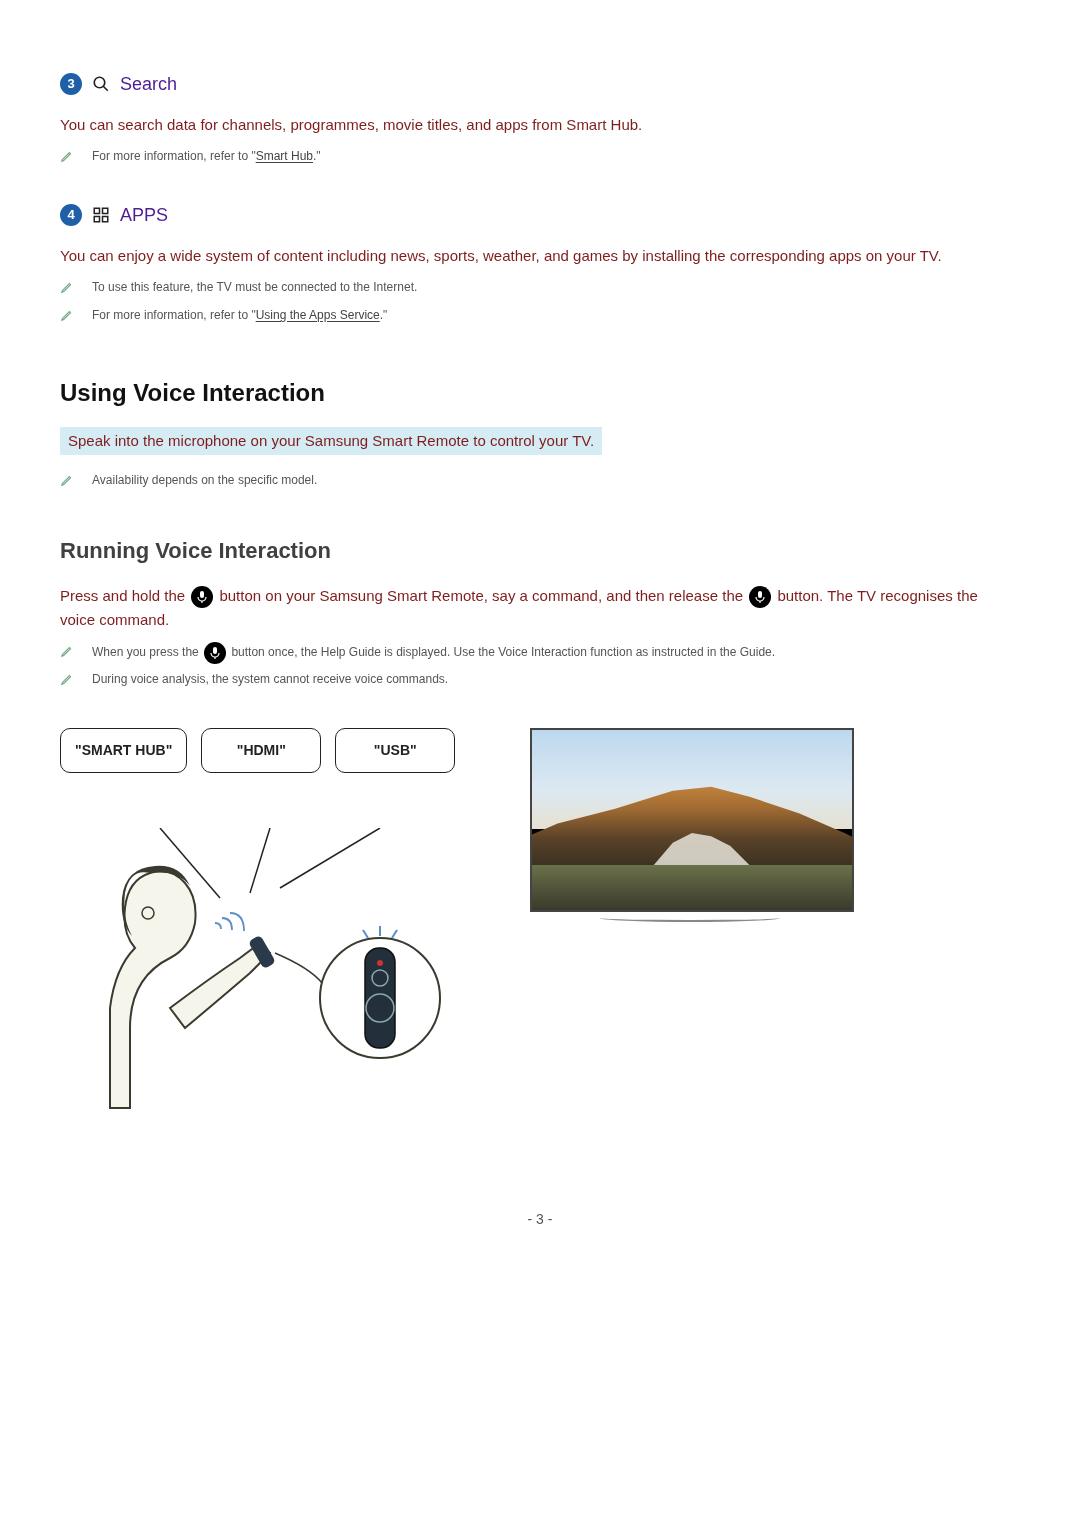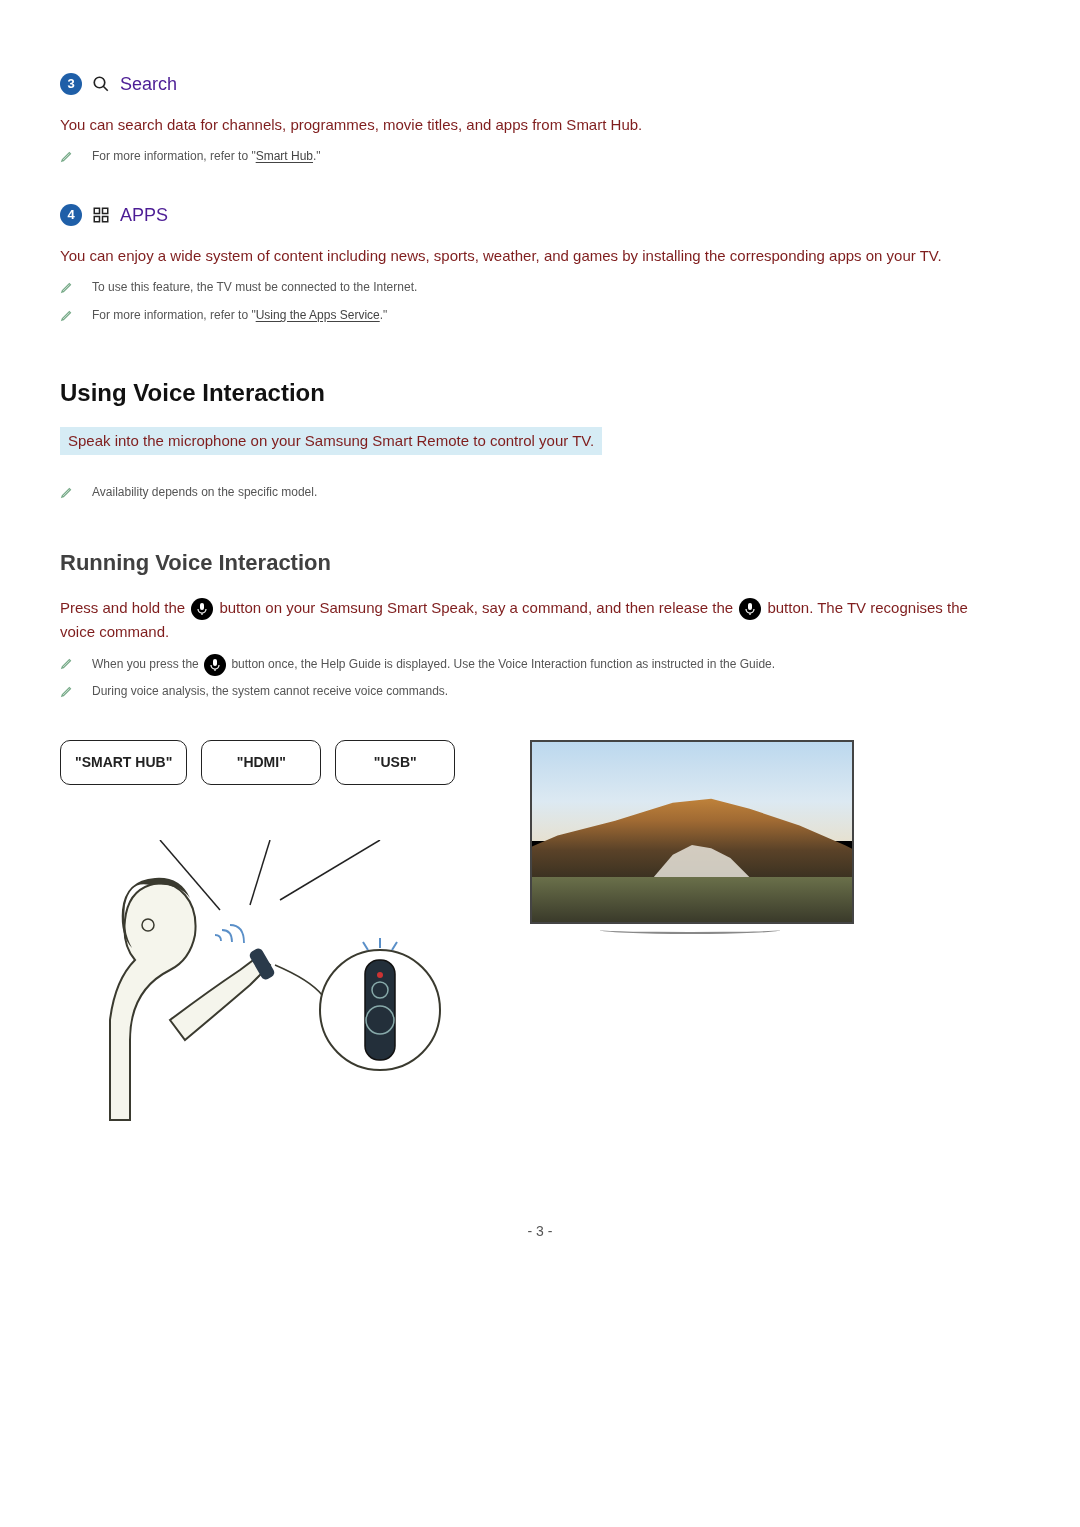--- a/index.html
+++ b/index.html
@@ -236,40 +236,40 @@
   </span>
   <span class="note-text">
     <span>For more information, refer to "</span><a class="link">Using the Apps Service</a><span>."</span>
   </span>
 </div>
 
 <h1 class="big-title">Using Voice Interaction</h1>
 <p class="body-text">
   <span class="highlight">Speak into the microphone on your Samsung Smart Remote to control your TV.</span>
 </p>
-<div class="note-row" style="margin-top:28px">
+<div class="note-row" style="margin-top:16px">
   <span class="pencil-icon">
     <svg width="14" height="14" viewBox="0 0 24 24" fill="none" stroke="#7a8" stroke-width="2">
       <path d="M3 21l3-1 12-12-2-2L4 18l-1 3z"></path>
     </svg>
   </span>
   <span class="note-text">Availability depends on the specific model.</span>
 </div>
 
 <h2 class="sub-title">Running Voice Interaction</h2>
 <p class="body-text">
   <span>Press and hold the </span>
   <span class="mic-btn">
     <svg width="10" height="14" viewBox="0 0 10 14" fill="#fff">
       <rect x="3" y="1" width="4" height="7" rx="2"></rect>
       <path d="M1 7a4 4 0 008 0" stroke="#fff" stroke-width="1.2" fill="none"></path>
       <line x1="5" y1="11" x2="5" y2="13" stroke="#fff" stroke-width="1.2"></line>
     </svg>
   </span>
-  <span> button on your Samsung Smart Speak, say a command, and then release the </span>
+  <span> button on your Samsung Smart Remote, say a command, and then release the </span>
   <span class="mic-btn">
     <svg width="10" height="14" viewBox="0 0 10 14" fill="#fff">
       <rect x="3" y="1" width="4" height="7" rx="2"></rect>
       <path d="M1 7a4 4 0 008 0" stroke="#fff" stroke-width="1.2" fill="none"></path>
       <line x1="5" y1="11" x2="5" y2="13" stroke="#fff" stroke-width="1.2"></line>
     </svg>
   </span>
   <span> button. The TV recognises the voice command.</span>
 </p>
 

